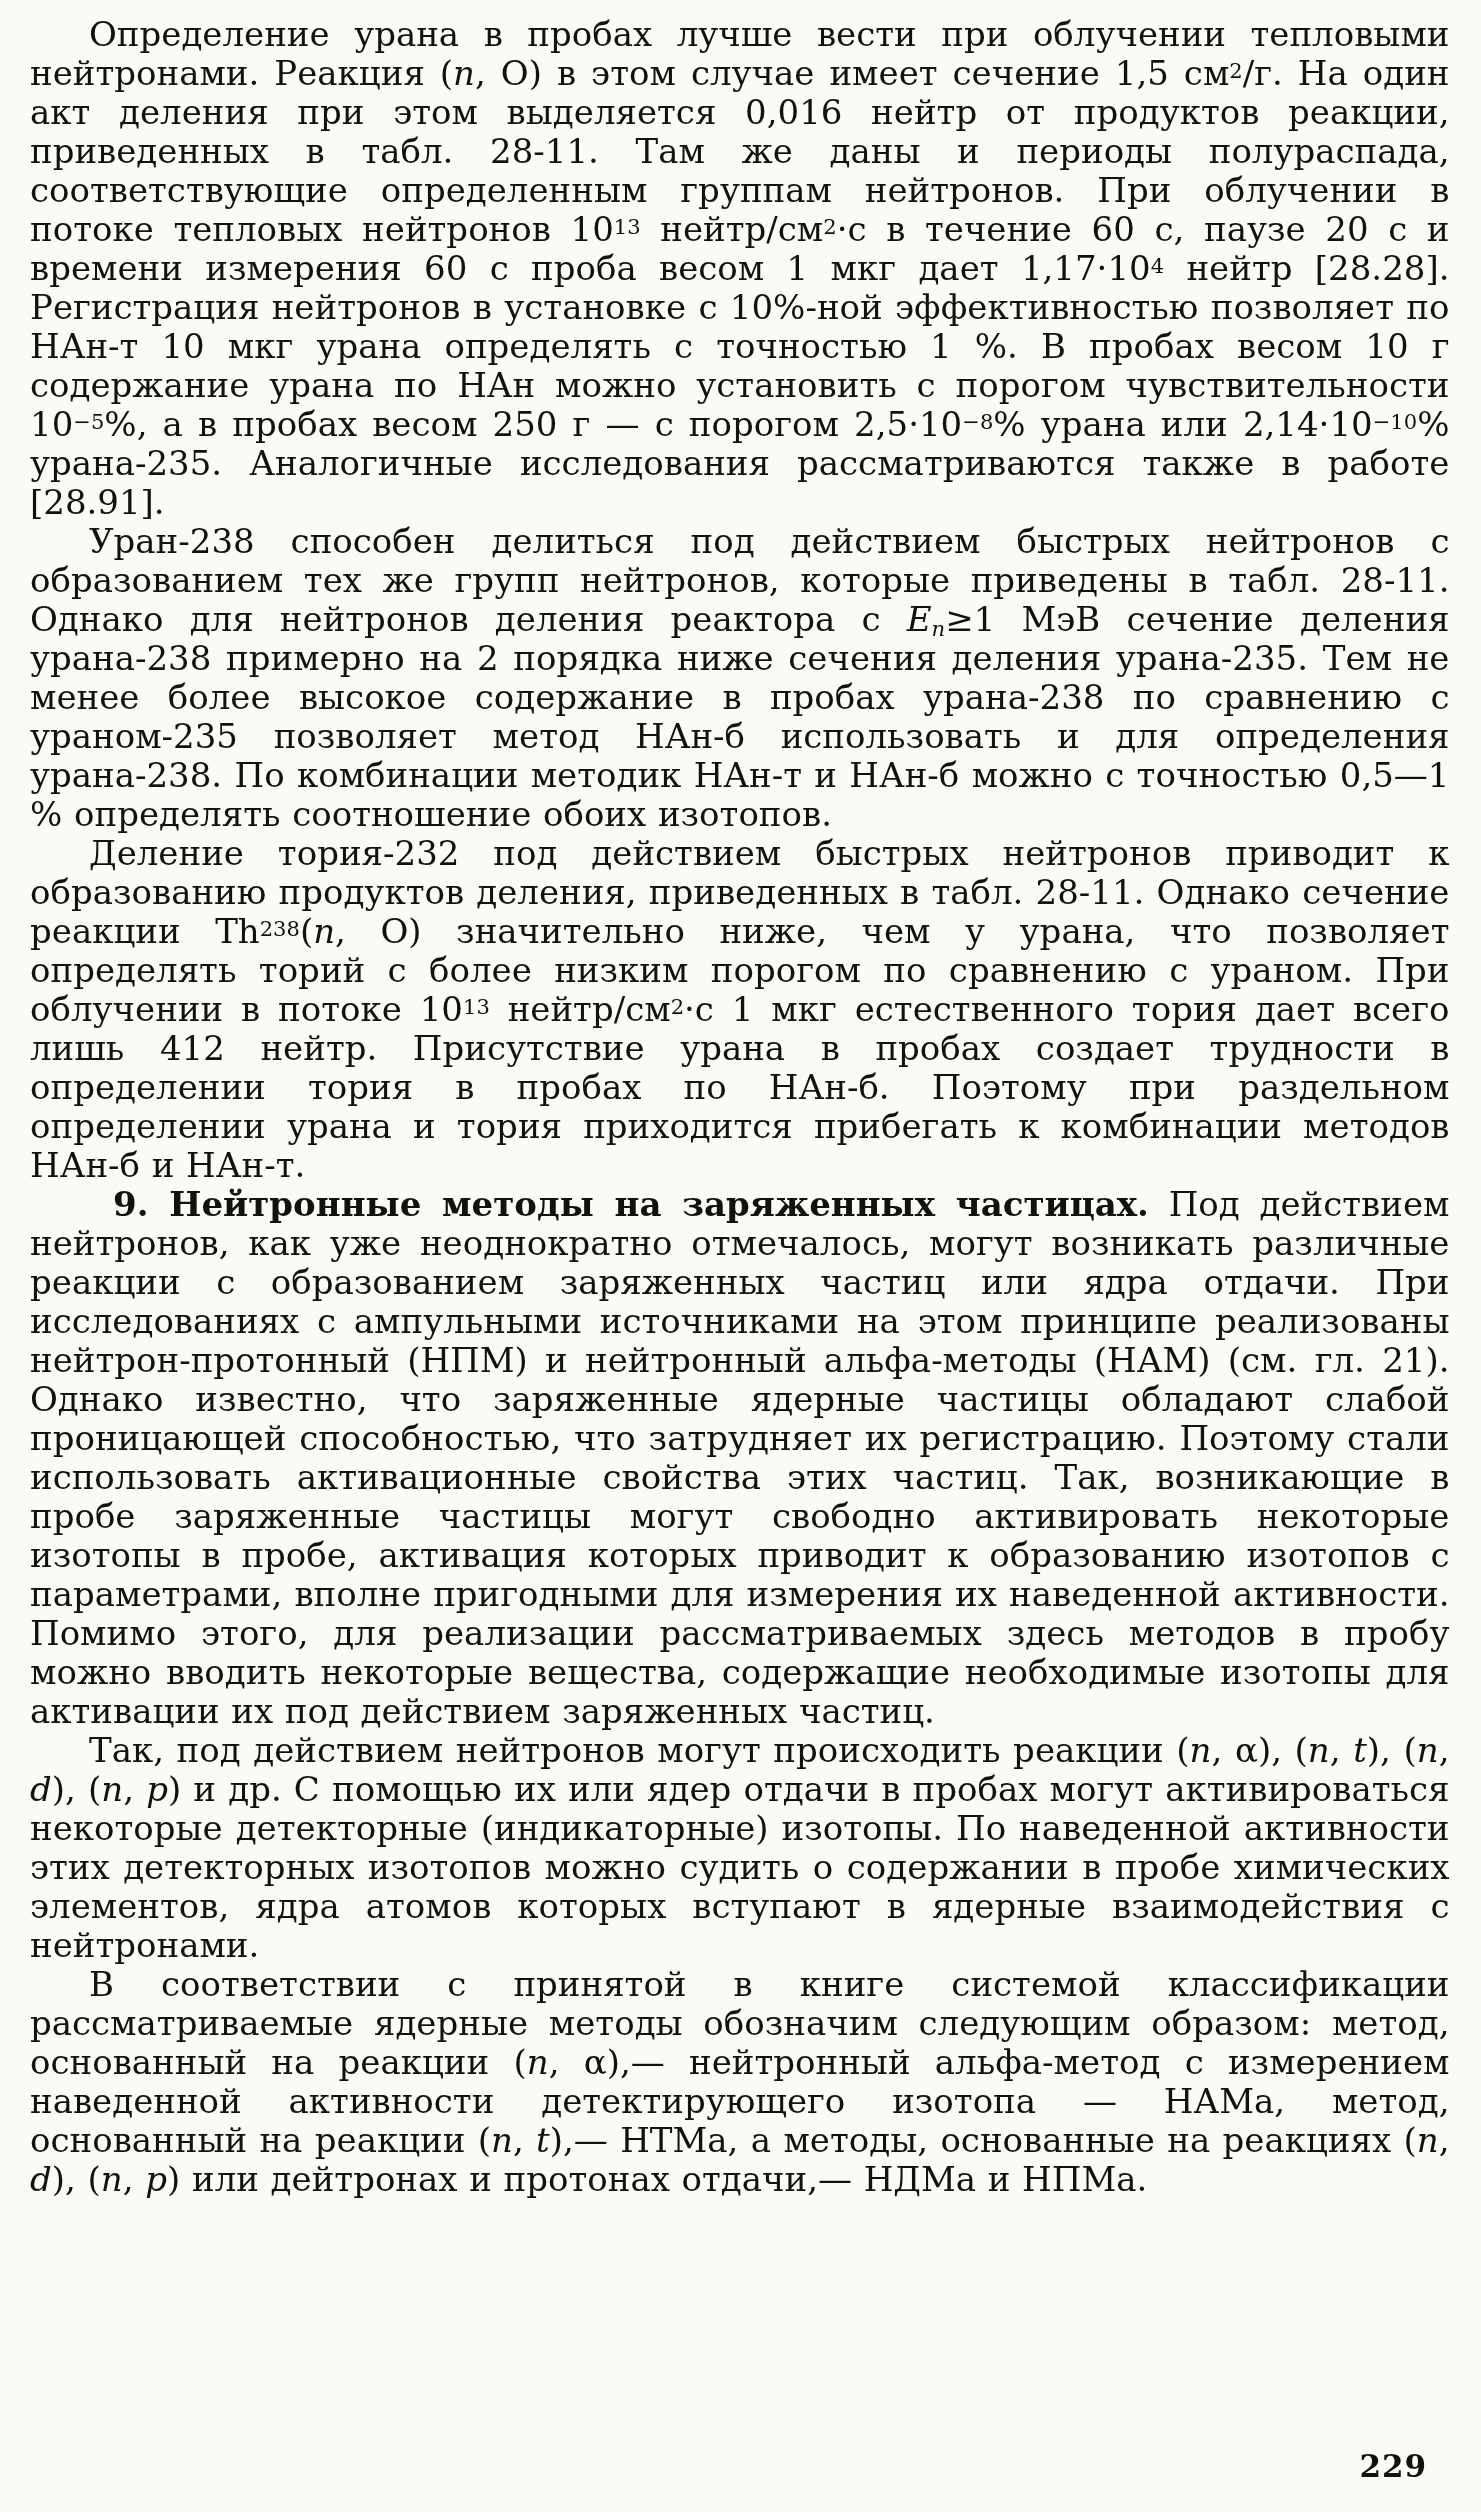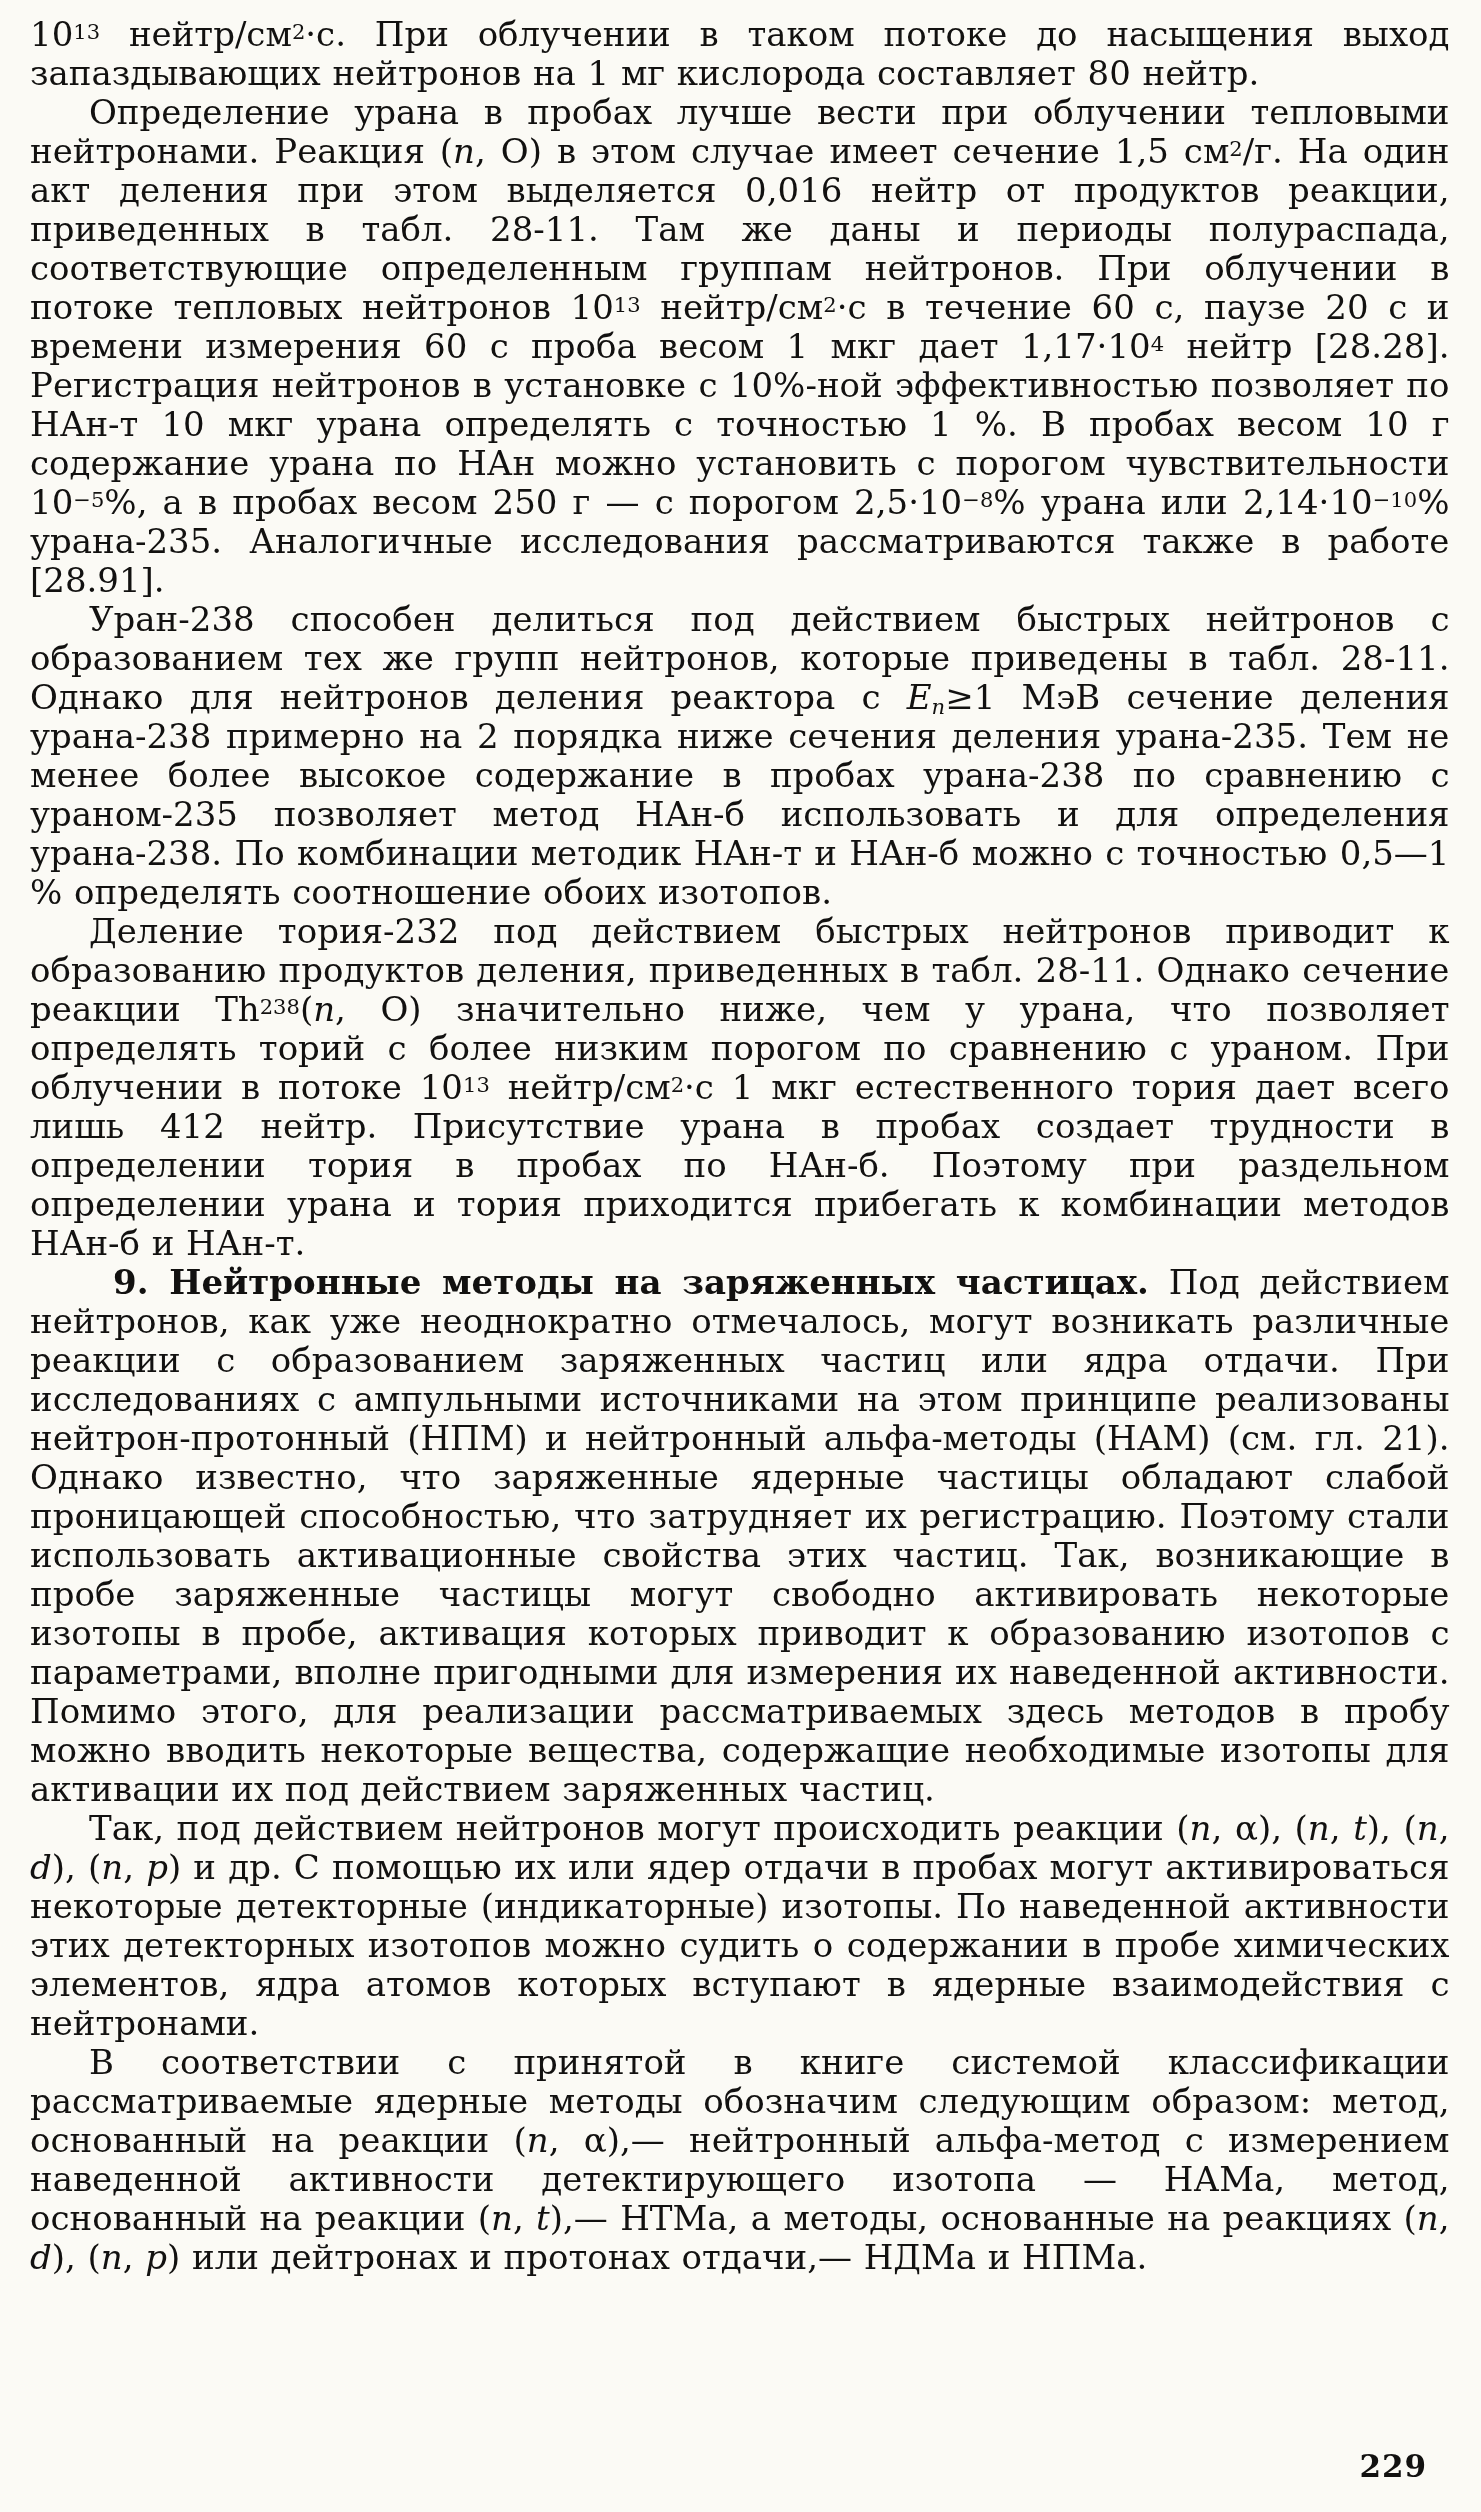--- a/index.html
+++ b/index.html
@@ -58,21 +58,20 @@
     font-weight: 700;
     letter-spacing: 0.9px;
     margin-top: 21px;
   }
 </style>
 </head>
 <body>
 
 <div class="page">
   <div class="text-block">
-    <p class="para no-indent">10<sup>13</sup> нейтр/см<sup>2</sup>·с. При облучении в таком потоке до насыщения выход запаздывающих нейтронов на 1 мг кислорода составляет 80 нейтр.</p>
     <p class="para">Определение урана в пробах лучше вести при облучении тепловыми нейтронами. Реакция (<i>n</i>, О) в этом случае имеет сечение 1,5 см<sup>2</sup>/г. На один акт деления при этом выделяется 0,016 нейтр от продуктов реакции, приведенных в табл. 28-11. Там же даны и периоды полураспада, соответствующие определенным группам нейтронов. При облучении в потоке тепловых нейтронов 10<sup>13</sup> нейтр/см<sup>2</sup>·с в течение 60 с, паузе 20 с и времени измерения 60 с проба весом 1 мкг дает 1,17·10<sup>4</sup> нейтр [28.28]. Регистрация нейтронов в установке с 10%-ной эффективностью позволяет по НАн-т 10 мкг урана определять с точностью 1 %. В пробах весом 10 г содержание урана по НАн можно установить с порогом чувствительности 10<sup>−5</sup>%, а в пробах весом 250 г — с порогом 2,5·10<sup>−8</sup>% урана или 2,14·10<sup>−10</sup>% урана-235. Аналогичные исследования рассматриваются также в работе [28.91].</p>
     <p class="para">Уран-238 способен делиться под действием быстрых нейтронов с образованием тех же групп нейтронов, которые приведены в табл. 28-11. Однако для нейтронов деления реактора с <i>E<sub>n</sub></i>≥1 МэВ сечение деления урана-238 примерно на 2 порядка ниже сечения деления урана-235. Тем не менее более высокое содержание в пробах урана-238 по сравнению с ураном-235 позволяет метод НАн-б использовать и для определения урана-238. По комбинации методик НАн-т и НАн-б можно с точностью 0,5—1 % определять соотношение обоих изотопов.</p>
     <p class="para">Деление тория-232 под действием быстрых нейтронов приводит к образованию продуктов деления, приведенных в табл. 28-11. Однако сечение реакции Th<sup>238</sup>(<i>n</i>, О) значительно ниже, чем у урана, что позволяет определять торий с более низким порогом по сравнению с ураном. При облучении в потоке 10<sup>13</sup> нейтр/см<sup>2</sup>·с 1 мкг естественного тория дает всего лишь 412 нейтр. Присутствие урана в пробах создает трудности в определении тория в пробах по НАн-б. Поэтому при раздельном определении урана и тория приходится прибегать к комбинации методов НАн-б и НАн-т.</p>
     <p class="para"><b>9. Нейтронные методы на заряженных частицах.</b> Под действием нейтронов, как уже неоднократно отмечалось, могут возникать различные реакции с образованием заряженных частиц или ядра отдачи. При исследованиях с ампульными источниками на этом принципе реализованы нейтрон-протонный (НПМ) и нейтронный альфа-методы (НАМ) (см. гл. 21). Однако известно, что заряженные ядерные частицы обладают слабой проницающей способностью, что затрудняет их регистрацию. Поэтому стали использовать активационные свойства этих частиц. Так, возникающие в пробе заряженные частицы могут свободно активировать некоторые изотопы в пробе, активация которых приводит к образованию изотопов с параметрами, вполне пригодными для измерения их наведенной активности. Помимо этого, для реализации рассматриваемых здесь методов в пробу можно вводить некоторые вещества, содержащие необходимые изотопы для активации их под действием заряженных частиц.</p>
     <p class="para">Так, под действием нейтронов могут происходить реакции (<i>n</i>, α), (<i>n</i>, <i>t</i>), (<i>n</i>, <i>d</i>), (<i>n</i>, <i>p</i>) и др. С помощью их или ядер отдачи в пробах могут активироваться некоторые детекторные (индикаторные) изотопы. По наведенной активности этих детекторных изотопов можно судить о содержании в пробе химических элементов, ядра атомов которых вступают в ядерные взаимодействия с нейтронами.</p>
     <p class="para">В соответствии с принятой в книге системой классификации рассматриваемые ядерные методы обозначим следующим образом: метод, основанный на реакции (<i>n</i>, α),— нейтронный альфа-метод с измерением наведенной активности детектирующего изотопа — НАМа, метод, основанный на реакции (<i>n</i>, <i>t</i>),— НТМа, а методы, основанные на реакциях (<i>n</i>, <i>d</i>), (<i>n</i>, <i>p</i>) или дейтронах и протонах отдачи,— НДМа и НПМа.</p>
   </div>
   <div class="page-number">229</div>
 </div>
 

